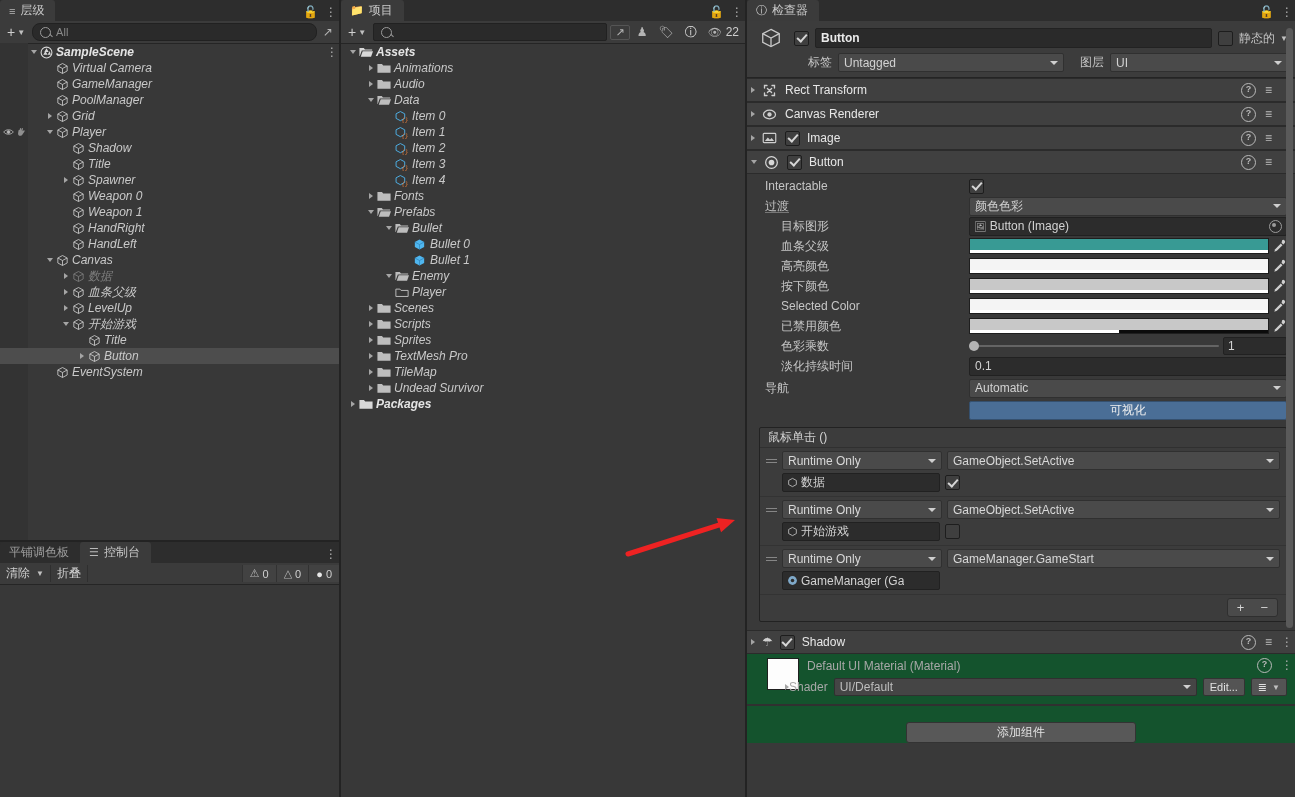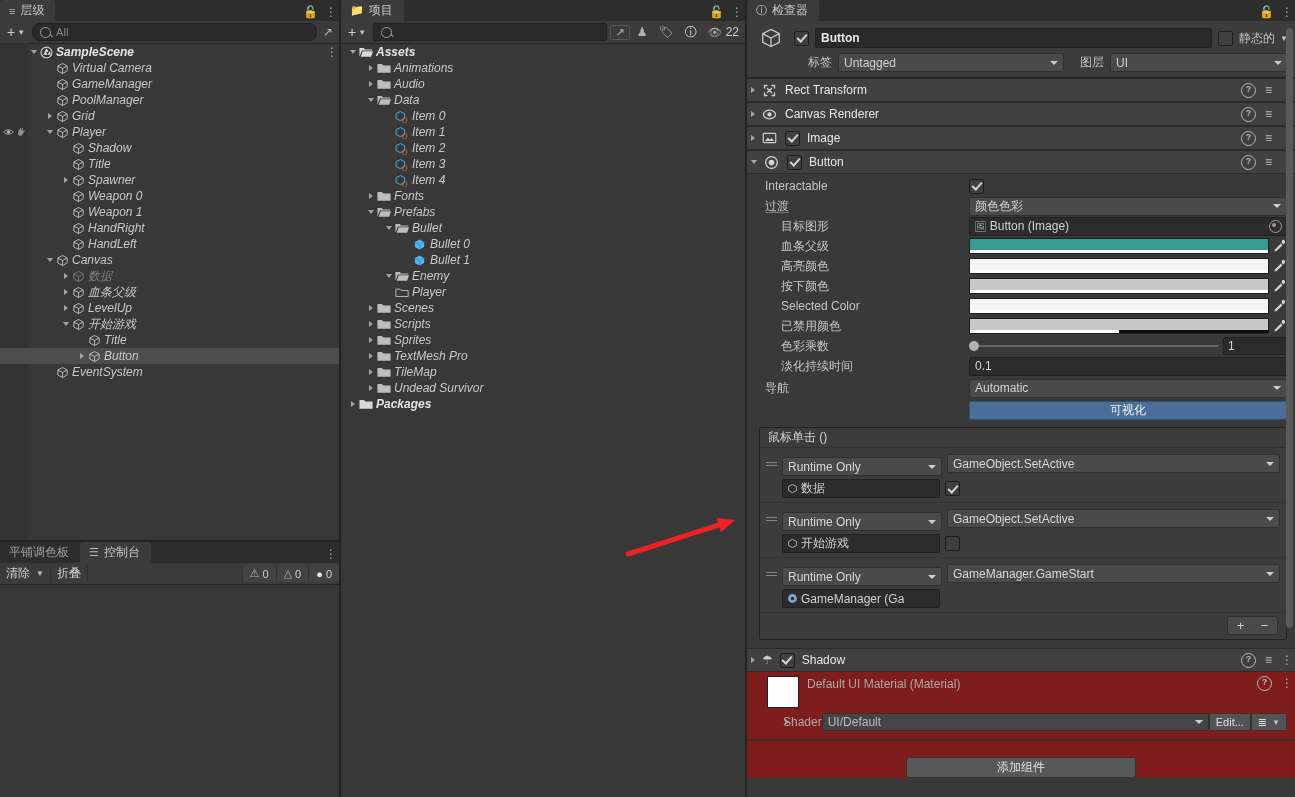--- a/index.html
+++ b/index.html
@@ -104,21 +104,21 @@
 
   
   .evtbox{margin:6px 8px 0 12px;border:1px solid #222;background:#3c3c3c;border-radius:2px;}
   .evthdr{height:19px;display:flex;align-items:center;padding:0 8px;color:#d4d4d4;font-size:12px;
           border-bottom:1px solid #303030;}
   .evtitem{padding:3px 6px 4px 6px;border-bottom:1px solid #333;}
   .evtline{display:flex;align-items:center;gap:5px;}
   .drag{width:11px;height:9px;flex:none;display:flex;flex-direction:column;justify-content:center;gap:2px;}
   .drag span{display:block;height:1px;background:#868686;}
   .evtdd{width:148px;height:17px;background:#4a4a4a;border:1px solid #303030;border-radius:2px;
-         display:flex;align-items:center;padding:0 5px;color:#d8d8d8;font-size:12px;margin-top:6px;}
+         display:flex;align-items:center;padding:0 5px;color:#d8d8d8;font-size:12px;}
   .evtdd2{flex:1;height:17px;background:#4a4a4a;border:1px solid #303030;border-radius:2px;
          display:flex;align-items:center;padding:0 5px;color:#d8d8d8;font-size:12px;}
   .evtobj{width:148px;height:17px;background:#2c2c2c;border:1px solid #212121;border-radius:2px;
           display:flex;align-items:center;padding:0 4px;gap:3px;color:#d2d2d2;font-size:12px;}
   .plusminus{display:flex;justify-content:flex-end;padding:3px 8px 4px 0;}
   .pmbox{display:flex;align-items:center;gap:16px;padding:1px 9px;background:#4a4a4a;border:1px solid #2f2f2f;
          border-radius:3px;color:#d5d5d5;font-size:13px;}
 
   
   .matblock{display:flex;align-items:flex-start;gap:8px;padding:4px 8px 4px 4px;}
@@ -1181,32 +1181,32 @@
       <span style="font-size:12px;color:#cfcfcf;">☂</span>
       <div class="chk on"></div>
       <span class="title">Shadow</span>
       <div class="tools">
         <span class="helpico">?</span>
         <span style="font-size:12px;color:#bdbdbd;">≡</span>
         <span class="kebab"></span>
       </div>
     </div>
 
-    <div style="background:#7f1d1d;">
+    <div style="background:#14532d;">
       <div class="matblock">
         <div class="matprev"></div>
         <div style="flex:1;">
           <div style="display:flex;align-items:center;">
             <span style="color:#a8a8a8;font-size:12px;">Default UI Material (Material)</span>
             <div class="tools" style="margin-left:auto;display:flex;gap:9px;">
               <span class="helpico">?</span>
               <span class="kebab"></span>
             </div>
           </div>
-          <div style="display:flex;align-items:center;margin-top:22px;">
+          <div style="display:flex;align-items:center;gap:6px;margin-top:5px;">
             <span class="tw" style="margin-left:-22px;">
                 <i></i>
               </span>
             <span style="color:#a8a8a8;margin-left:-6px;">Shader</span>
             <div class="dd" style="flex:1;background:#454545;height:16px;">
               <span style="color:#bdbdbd;">UI/Default</span>
               <span class="arw"></span>
             </div>
             <div class="smallbtn">
               <span>Edit...</span>

